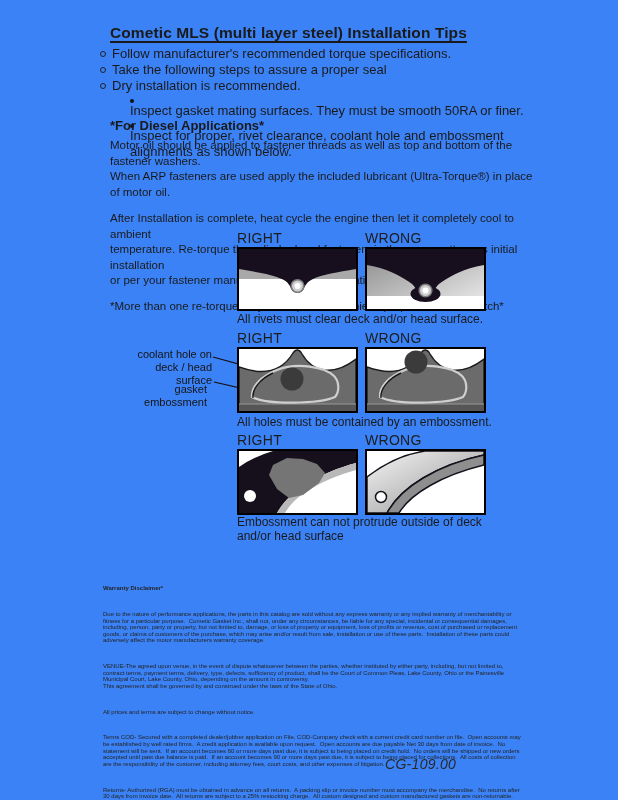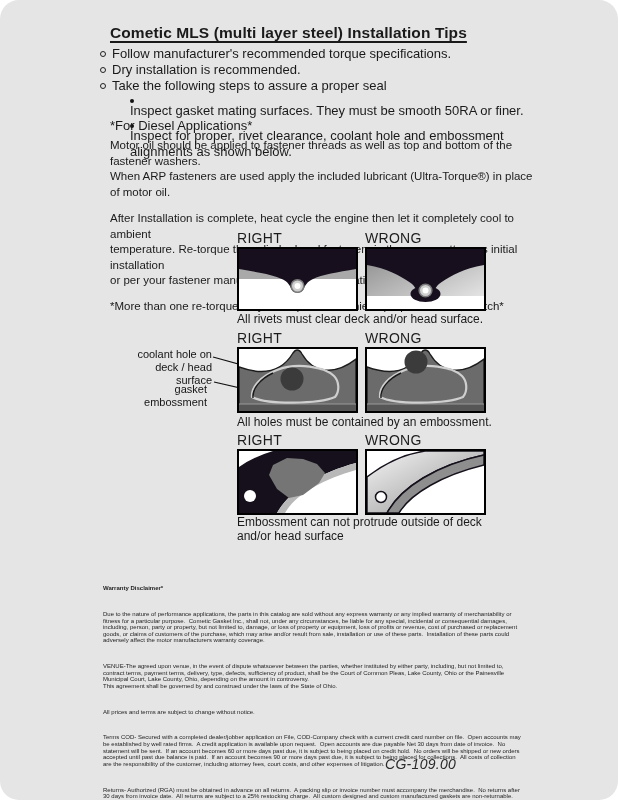--- a/index.html
+++ b/index.html
@@ -1,31 +1,31 @@
 <!DOCTYPE html>
 <html><head>
 <meta charset="utf-8">
 <style>
   html,body{margin:0;padding:0;background:#fff;}
   .page{
-    position:relative;width:618px;height:800px;background:#e5e5e5;
-    font-family:"Liberation Sans",sans-serif;color:#1a1a1a;overflow:hidden;border-radius:19px;
+    position:relative;width:618px;height:800px;background:#3b82f6;
+    font-family:"Liberation Sans",sans-serif;color:#1a1a1a;overflow:hidden;
   }
   .abs{position:absolute;}
   
   .title{font-size:15.5px;font-weight:bold;text-decoration:underline;text-underline-offset:3px;
          text-decoration-thickness:1.5px;letter-spacing:.1px;}
   
   .tips{font-size:13px;line-height:16px;}
   .brow{display:flex;align-items:flex-start;}
   .mk{flex:0 0 auto;width:4px;height:4px;border:1px solid #222;border-radius:50%;margin:5px 6px 0 0;}
   .mkf{flex:0 0 auto;width:4px;height:4px;background:#111;border-radius:50%;margin:5px 5px 0 0;}
   .sub{padding-left:30px;flex-direction:column;}
   
-  .dsl-h{font-size:13px;font-weight:normal;margin:0 0 5px 0;}
+  .dsl-h{font-size:13px;font-weight:bold;margin:0 0 5px 0;}
   .dsl-p{font-size:11.5px;line-height:15.5px;margin:0 0 11px 0;white-space:pre-line;}
   .dsl-n{font-size:11.5px;}
   
   .dlabel{font-size:14px;color:#1c1c1c;text-align:left;width:121px;letter-spacing:.3px;}
   .dbox{width:121px;height:66px;border:2px solid #000;box-sizing:border-box;background:#fff;}
   .dbox svg{display:block;}
   .dbox1{height:64px;}
   .dcap{font-size:12px;line-height:13.5px;white-space:pre-line;}
   .side-lab{font-size:11px;line-height:13px;text-align:right;width:95px;white-space:pre-line;color:#151515;margin-top:8px;}
   
@@ -41,25 +41,25 @@
 
   <div class="abs title" style="left:110px;top:24px;">Cometic MLS (multi layer steel) Installation Tips</div>
 
   <div class="abs tips" style="left:100px;top:46px;width:430px;">
     <div class="brow">
         <span class="mk"></span>
         <span>Follow manufacturer's recommended torque specifications.</span>
       </div>
     <div class="brow">
         <span class="mk"></span>
-        <span>Dry installation is recommended.</span>
+        <span>Take the following steps to assure a proper seal</span>
       </div>
     <div class="brow">
         <span class="mk"></span>
-        <span>Take the following steps to assure a proper seal</span>
+        <span>Dry installation is recommended.</span>
       </div>
     <div class="brow sub">
         <span class="mkf"></span>
         <span>Inspect gasket mating surfaces.  They must be smooth 50RA or finer.</span>
       </div>
     <div class="brow sub">
         <span class="mkf"></span>
         <span>Inspect for proper, rivet clearance, coolant hole and embossment alignments as shown below.</span>
       </div>
   </div>

